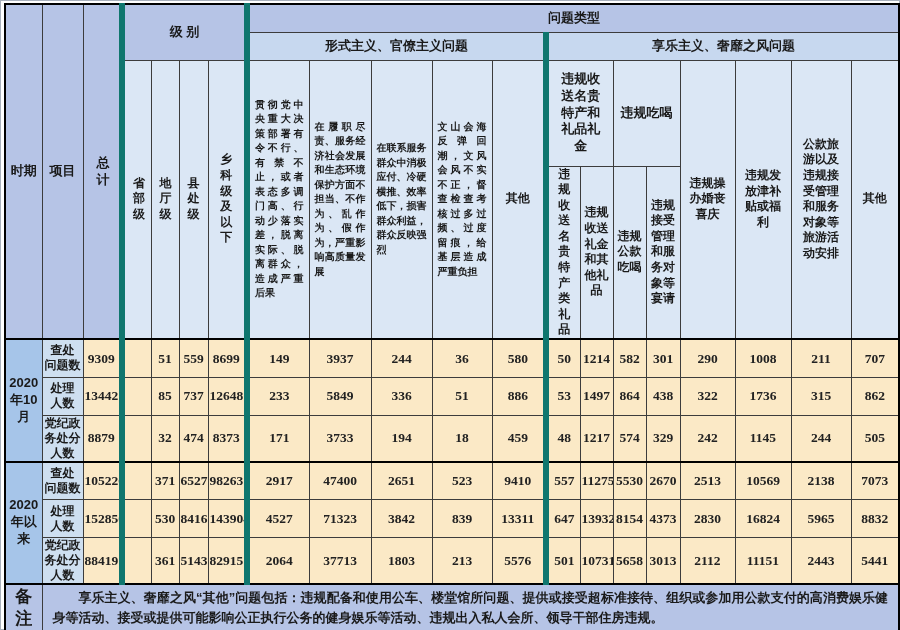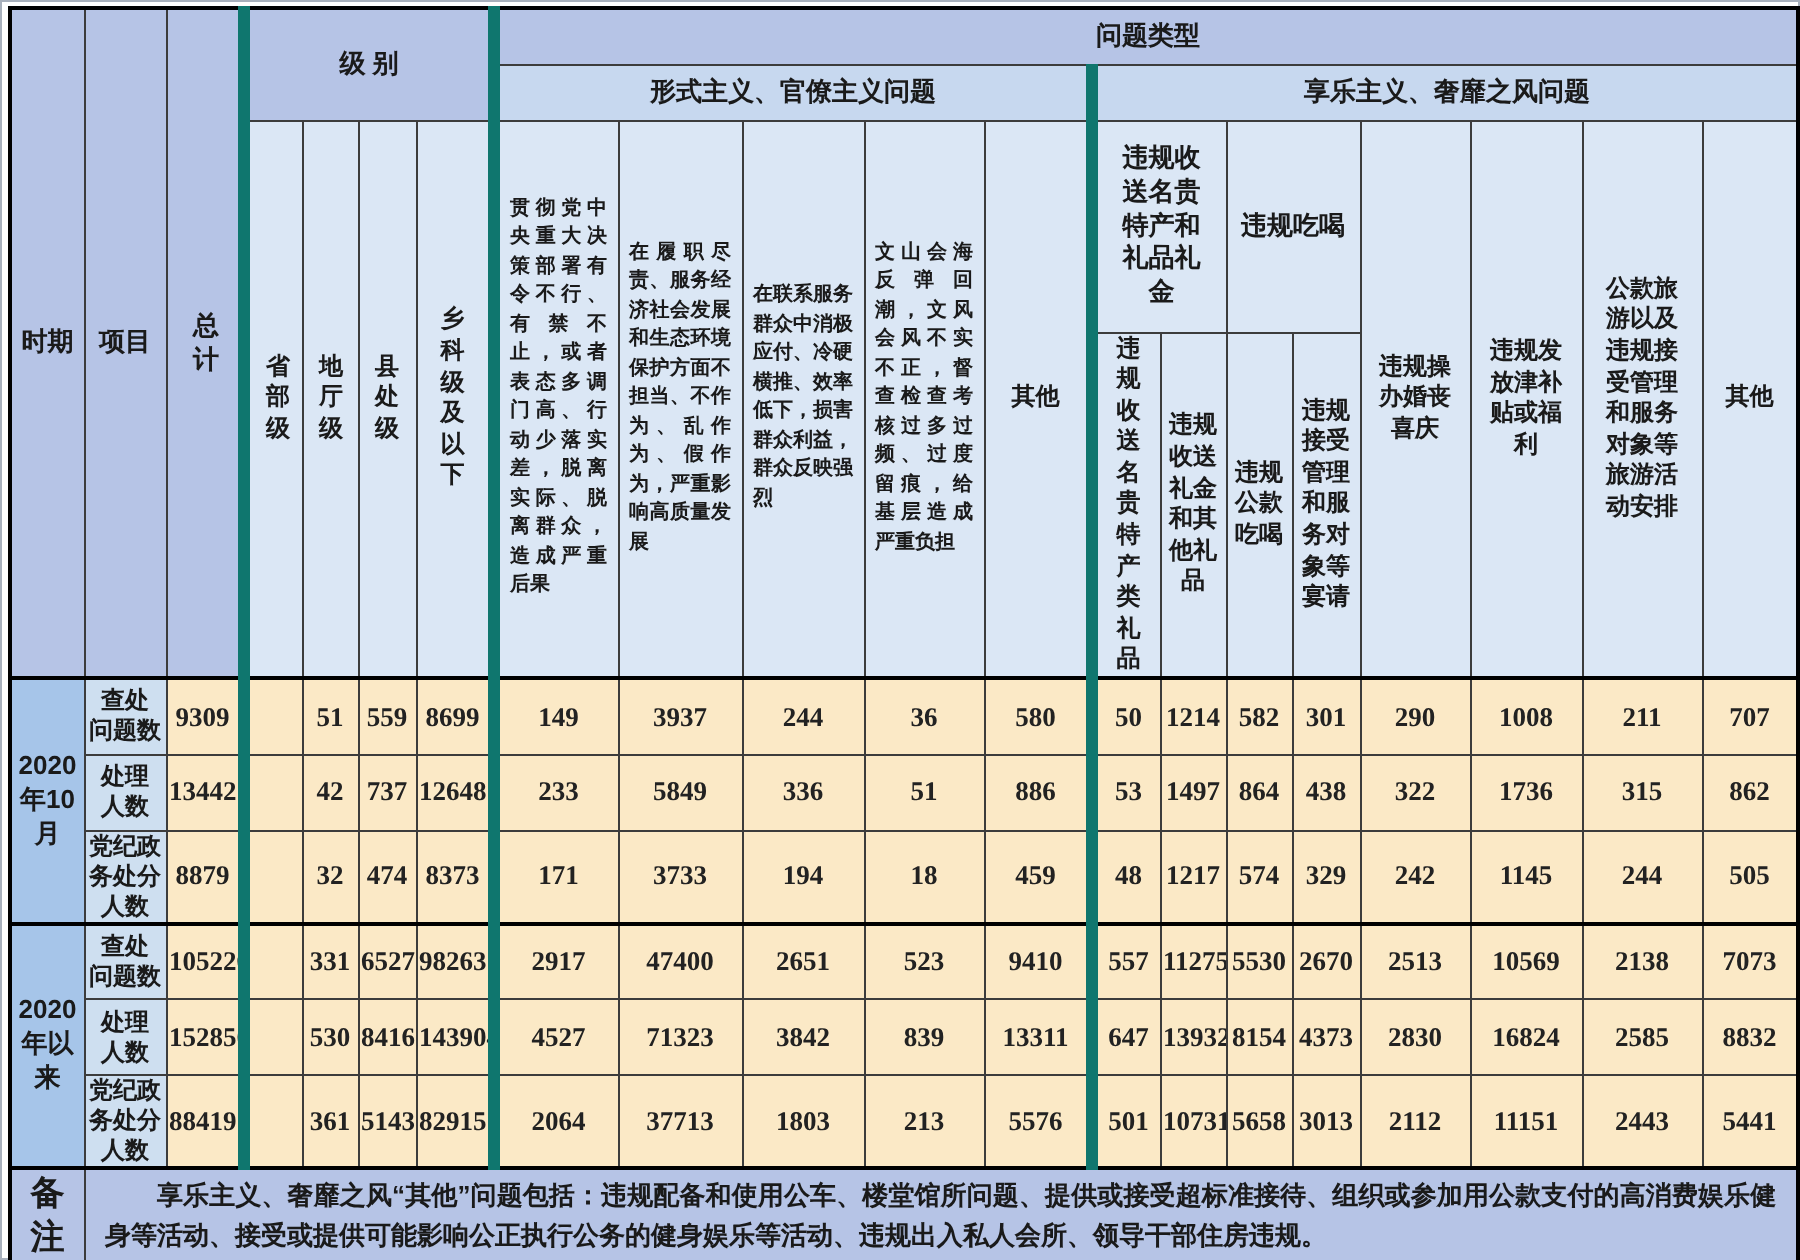--- a/index.html
+++ b/index.html
@@ -182,21 +182,21 @@
           <td class="num bt2">290</td>
           <td class="num bt2">1008</td>
           <td class="num bt2">211</td>
           <td class="num bt2">707</td>
         </tr>
         <tr class="dataRow">
           <td class="item">处理
 人数</td>
           <td class="num">13442</td>
           <td class="num bl2"></td>
-          <td class="num">42</td>
+          <td class="num">85</td>
           <td class="num">737</td>
           <td class="num">12648</td>
           <td class="num bl2">233</td>
           <td class="num">5849</td>
           <td class="num">336</td>
           <td class="num">51</td>
           <td class="num">886</td>
           <td class="num bl2">53</td>
           <td class="num">1497</td>
           <td class="num">864</td>
@@ -230,21 +230,21 @@
           <td class="num">505</td>
         </tr>
         <tr class="dataRow">
           <td rowspan="3" class="period bt2">2020
 年以
 来</td>
           <td class="item bt2">查处
 问题数</td>
           <td class="num bt2">105226</td>
           <td class="num bt2 bl2"></td>
-          <td class="num bt2">331</td>
+          <td class="num bt2">371</td>
           <td class="num bt2">6527</td>
           <td class="num bt2">98263</td>
           <td class="num bt2 bl2">2917</td>
           <td class="num bt2">47400</td>
           <td class="num bt2">2651</td>
           <td class="num bt2">523</td>
           <td class="num bt2">9410</td>
           <td class="num bt2 bl2">557</td>
           <td class="num bt2">11275</td>
           <td class="num bt2">5530</td>
@@ -266,21 +266,21 @@
           <td class="num">71323</td>
           <td class="num">3842</td>
           <td class="num">839</td>
           <td class="num">13311</td>
           <td class="num bl2">647</td>
           <td class="num">13932</td>
           <td class="num">8154</td>
           <td class="num">4373</td>
           <td class="num">2830</td>
           <td class="num">16824</td>
-          <td class="num">2585</td>
+          <td class="num">5965</td>
           <td class="num">8832</td>
         </tr>
         <tr class="dataRow">
           <td class="item">党纪政
 务处分
 人数</td>
           <td class="num">88419</td>
           <td class="num bl2"></td>
           <td class="num">361</td>
           <td class="num">5143</td>

